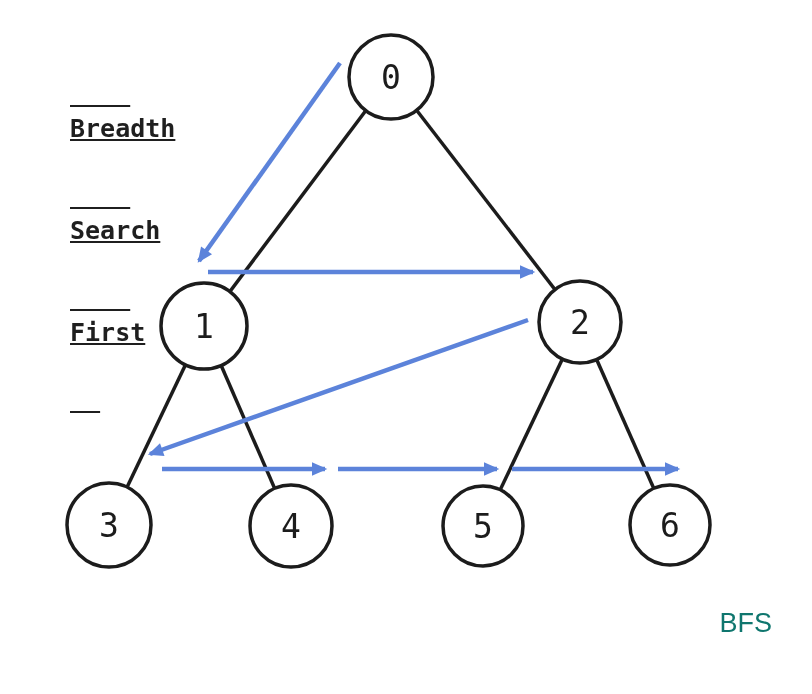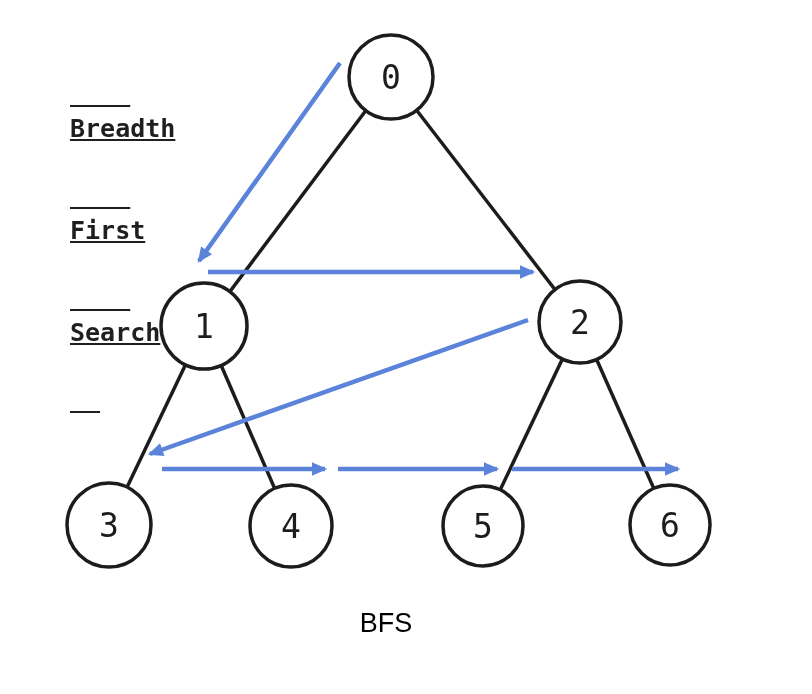--- a/index.html
+++ b/index.html
@@ -37,35 +37,35 @@
   .graph-svg text {
     font-family: "DejaVu Sans Mono", monospace;
     font-size: 33px;
     fill: #1c1c1c;
   }
   .caption {
     position: absolute;
     left: 0;
     top: 608px;
     width: 772px;
-    text-align: center;
+    text-align: right;
     font-family: "Liberation Sans", sans-serif;
     font-size: 27px;
-    color: #000000;
+    color: #0f766e;
   }
 </style>
 </head>
 <body>
 
 <div class="canvas">
 
   <div class="title">
     <div>Breadth</div>
+    <div>Search</div>
     <div>First</div>
-    <div>Search</div>
   </div>
 
   <svg id="tree-svg" class="graph-svg" viewBox="0 0 812 694">
       <defs>
         <marker id="arrowhead" viewBox="0 0 10 10" refX="8.5" refY="5" markerWidth="4" markerHeight="3.4" orient="auto-start-reverse">
           <path d="M0,0.6 L10,5 L0,9.4 Z" fill="#5c83da"></path>
         </marker>
       </defs>
       <line x1="391" y1="77" x2="204" y2="326" stroke="#1c1c1c" stroke-width="3.5"></line>
       <line x1="391" y1="77" x2="580" y2="322" stroke="#1c1c1c" stroke-width="3.5"></line>

